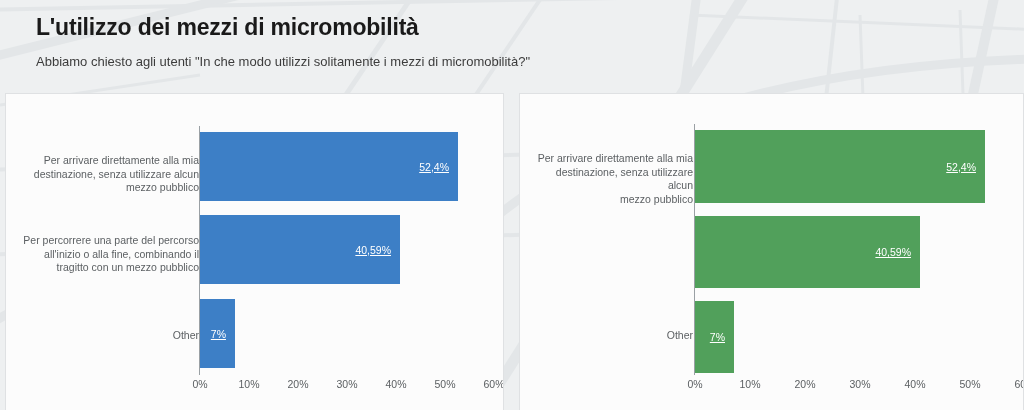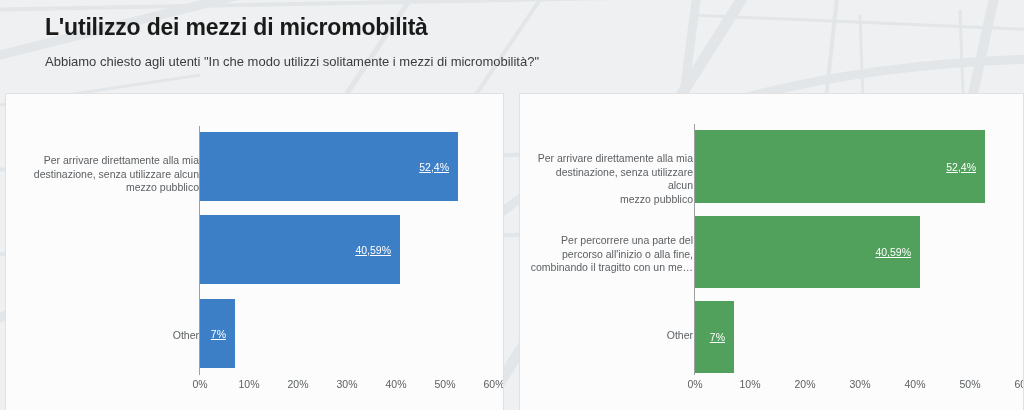--- a/index.html
+++ b/index.html
@@ -21,21 +21,21 @@
     inset: 0;
     width: 1024px;
     height: 410px;
     z-index: 0;
     pointer-events: none;
   }
 
   
   #header {
     position: absolute;
-    left: 17px; top: 0;
+    left: 8px; top: 0;
     width: 872px;
     z-index: 2;
   }
   #page-title {
     margin: 0;
     padding: 14px 0 0 28px;
     font-size: 23px;
     font-weight: bold;
     color: #1a1a1a;
     letter-spacing: -0.2px;
@@ -153,20 +153,23 @@
   <p id="page-subtitle">Abbiamo chiesto agli utenti "In che modo utilizzi solitamente i mezzi di micromobilità?"</p>
 </div>
 
 <div class="chart-card" id="chart-card-left">
   <div class="chart-area" id="chart-left">
 
     <div class="cat-labels" style="left:8px; width:185px; height:240px;">
       <div class="cat-label" style="top:60px; width:185px;">Per arrivare direttamente alla mia
 destinazione, senza utilizzare alcun
 mezzo pubblico</div>
+      <div class="cat-label" style="top:140px; width:185px;">Per percorrere una parte del percorso
+all'inizio o alla fine, combinando il
+tragitto con un mezzo pubblico</div>
       <div class="cat-label" style="top:235px; width:185px;">Other</div>
     </div>
 
     <div class="axis-line" style="left:193px; top:32px; height:249px;"></div>
 
     <div class="bar" style="left:194px; top:38px; width:258px; height:69px; background:#3d7fc6;">
       <span class="bar-value">52,4%</span>
     </div>
     <div class="bar" style="left:194px; top:121px; width:200px; height:69px; background:#3d7fc6;">
       <span class="bar-value">40,59%</span>
@@ -187,23 +190,20 @@
   </div>
 </div>
 
 <div class="chart-card" id="chart-card-right">
   <div class="chart-area" id="chart-right">
 
     <div class="cat-labels" style="left:8px; width:165px; height:240px;">
       <div class="cat-label" style="top:58px; width:165px;">Per arrivare direttamente alla mia
 destinazione, senza utilizzare alcun
 mezzo pubblico</div>
-      <div class="cat-label" style="top:140px; width:165px;">Per percorrere una parte del
-percorso all'inizio o alla fine,
-combinando il tragitto con un me…</div>
       <div class="cat-label" style="top:235px; width:165px;">Other</div>
     </div>
 
     <div class="axis-line" style="left:174px; top:30px; height:251px;"></div>
 
     <div class="bar" style="left:175px; top:36px; width:290px; height:73px; background:#51a05b;">
       <span class="bar-value">52,4%</span>
     </div>
     <div class="bar" style="left:175px; top:122px; width:225px; height:72px; background:#51a05b;">
       <span class="bar-value">40,59%</span>

